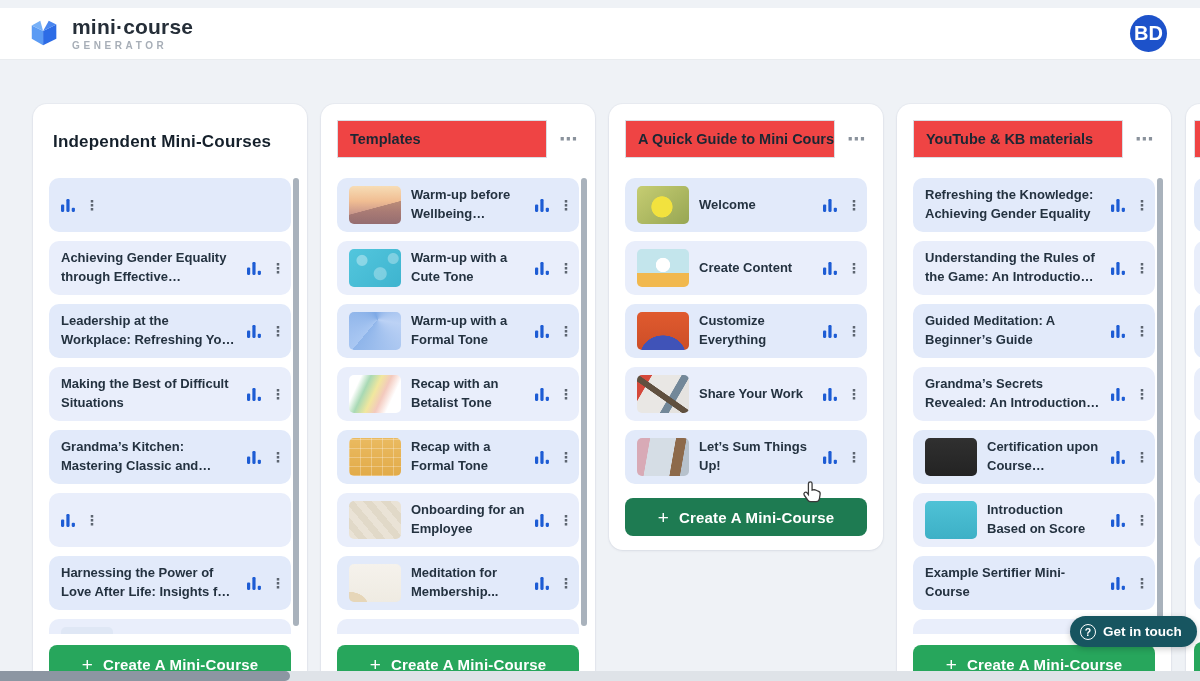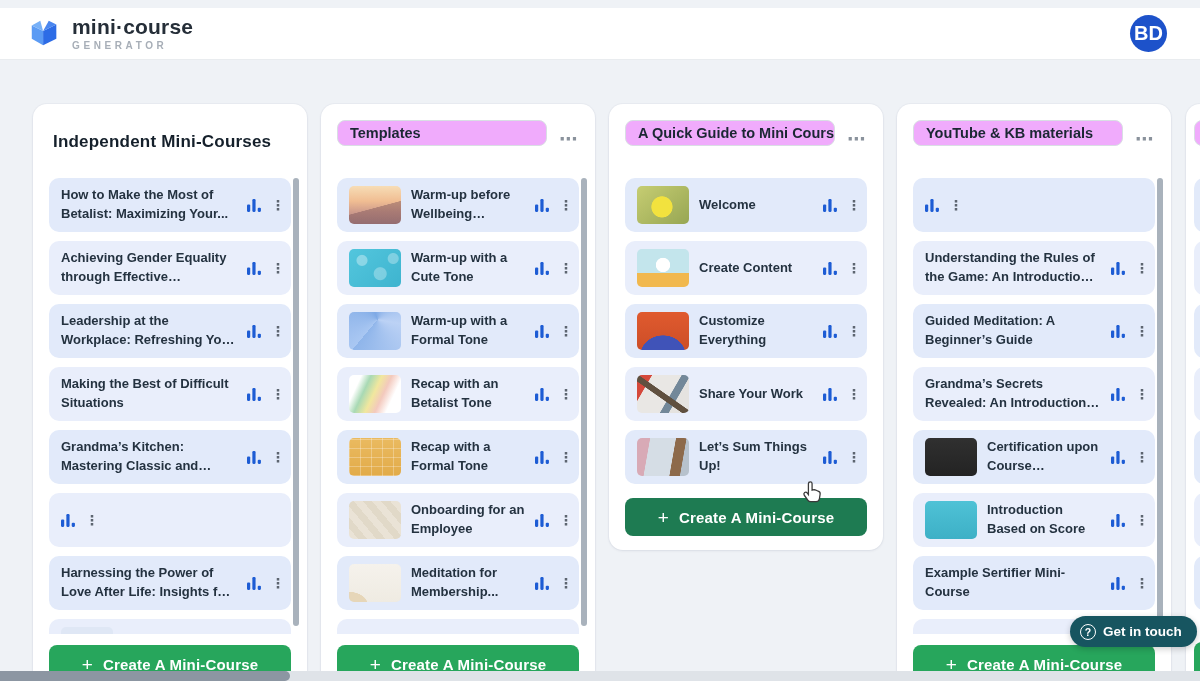--- a/index.html
+++ b/index.html
@@ -20,21 +20,21 @@
   .col { position:absolute; top:80px; width:274px; background:#fff; border-radius:14px;
          box-shadow:0 1px 3px rgba(20,30,50,.07), 0 0 0 1px rgba(228,232,238,.55);margin-top:24px; }
   .col-tall { height:600px; }
   #col3 { height:446px; }
   #col5 { left:1186px; height:591px; }
 
   .col-head { position:absolute; top:16px; left:16px; right:16px; height:58px; }
   .col-head.plain { display:flex; align-items:center; padding:0 0 14px 4px; }
   .plain-title { font-size:17px; font-weight:800; color:#15202b; letter-spacing:.2px; }
   .col-head.boxed { display:flex; align-items:flex-start; gap:10px; }
-  .title-box { flex:1; height:26px; border:1px solid #d9dee4; border-radius:8px; background:#f0abfc;
+  .title-box { flex:1; height:38px; border:1px solid #d9dee4; border-radius:0; background:#ef4444;
                display:flex; align-items:center; padding:0 12px; font-size:14.5px; font-weight:700;
                color:#1b2733; white-space:nowrap; overflow:hidden; cursor:text; }
   .dots { width:22px; height:38px; display:flex; align-items:center; justify-content:center;
           color:#8a929c; font-size:18px; font-weight:700; cursor:pointer; }
 
   .list { position:absolute; top:74px; left:16px; right:16px; bottom:70px; overflow:hidden;
           display:flex; flex-direction:column; gap:9px; }
   #col3 .list { bottom:66px; }
 
   .card { min-height:54px; flex:none; background:#e9eefb; border-radius:10px; display:flex;
@@ -90,21 +90,20 @@
   </div>
   <div class="avatar">BD</div>
 </header>
 
 <section class="col col-tall" id="col1" style="left:33px">
   <div class="col-head plain">
     <div class="plain-title">Independent Mini-Courses</div>
   </div>
   <div class="list">
     <div class="card">
-      <div class="card-title">How to Make the Most of Betalist: Maximizing Your...</div>
       <div class="card-actions">
         <svg class="stats" viewBox="0 0 14 14">
             <rect x="0" y="6" width="3" height="7" rx="1" fill="#1d5cd4"></rect>
             <rect x="5" y="1" width="3" height="12" rx="1" fill="#1d5cd4"></rect>
             <rect x="10" y="9" width="3" height="4" rx="1" fill="#1d5cd4"></rect>
           </svg>
         <div class="kebab">⋮</div>
       </div>
     </div>
     <div class="card">
@@ -358,20 +357,21 @@
   </button>
 </section>
 
 <section class="col col-tall" id="col4" style="left:897px">
   <div class="col-head boxed">
     <div class="title-box">YouTube &amp; KB materials</div>
     <div class="dots">⋯</div>
   </div>
   <div class="list">
     <div class="card">
+      <div class="card-title">Refreshing the Knowledge: Achieving Gender Equality</div>
       <div class="card-actions">
         <svg class="stats" viewBox="0 0 14 14">
             <rect x="0" y="6" width="3" height="7" rx="1" fill="#1d5cd4"></rect>
             <rect x="5" y="1" width="3" height="12" rx="1" fill="#1d5cd4"></rect>
             <rect x="10" y="9" width="3" height="4" rx="1" fill="#1d5cd4"></rect>
           </svg>
         <div class="kebab">⋮</div>
       </div>
     </div>
     <div class="card">

